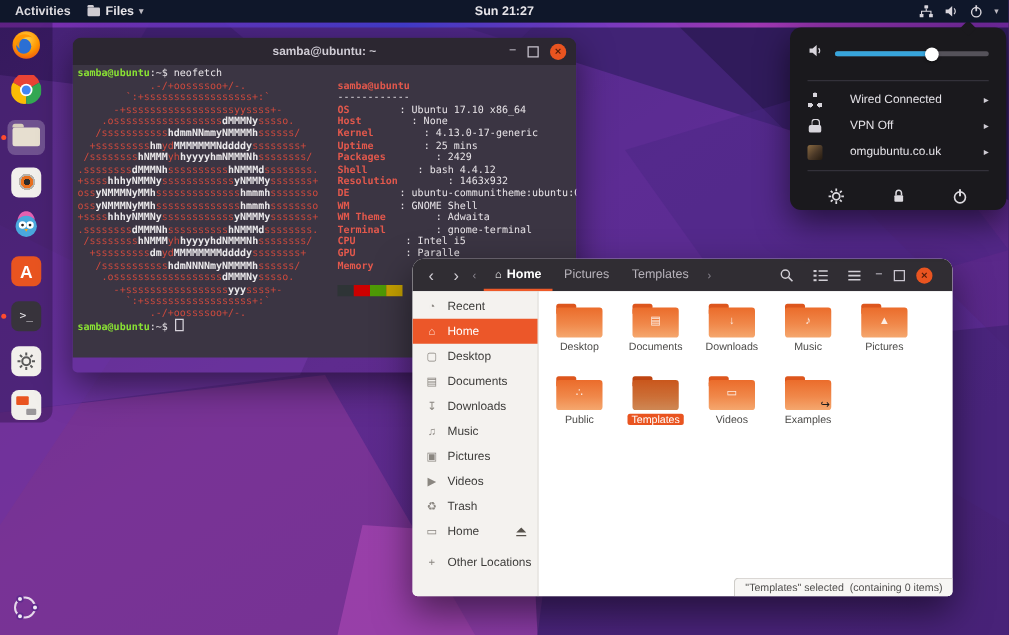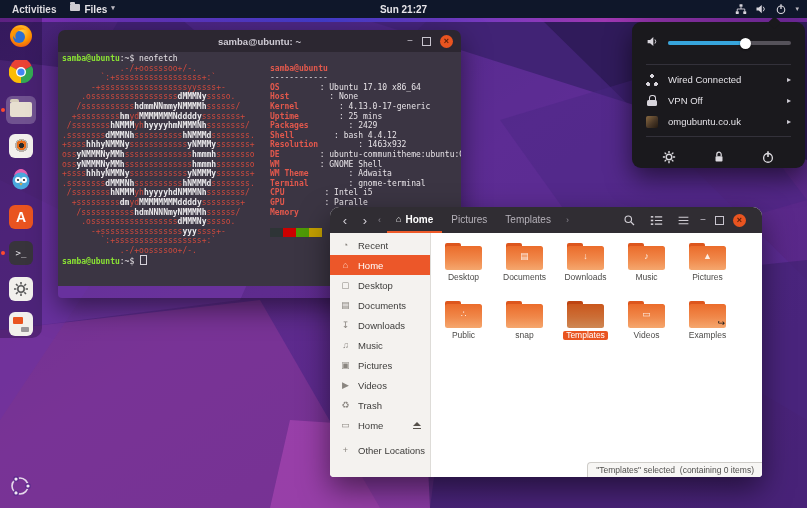--- a/index.html
+++ b/index.html
@@ -5,21 +5,21 @@
   html,body{margin:0;padding:0;width:807px;height:508px;overflow:hidden;
     font-family:"Liberation Sans",sans-serif;background:#3a1f63;}
   .desktop{position:relative;width:807px;height:508px;overflow:hidden;}
   .wallpaper{position:absolute;inset:0;z-index:0;}
 
   
   .topbar{position:absolute;left:0;top:0;width:807px;height:18px;background:#0f172a;
     z-index:70;display:flex;align-items:center;color:#e6e4e8;font-size:10px;}
   .tb-left{display:flex;align-items:center;gap:14px;padding-left:12px;}
   .tb-act{font-weight:bold;color:#dddbe0;}
-  .tb-appmenu{display:flex;gap:4px;font-weight:bold;}
+  .tb-appmenu{display:flex;align-items:center;gap:4px;font-weight:bold;}
   .mini-folder{width:10px;height:7px;background:#cfccd2;border-radius:1px;position:relative;display:inline-block;}
   .mini-folder::before{content:"";position:absolute;top:-2px;left:0;width:5px;height:2px;background:#cfccd2;border-radius:1px 1px 0 0;}
   .tb-caret{font-size:7px;color:#bdbac2;}
   .tb-clock{position:absolute;left:0;right:0;text-align:center;font-weight:bold;color:#e8e6ea;pointer-events:none;}
   .tb-right{margin-left:auto;display:flex;align-items:center;gap:8px;padding-right:8px;z-index:2;}
   .tb-right svg{display:block;}
 
   
   .dock{position:absolute;left:0;top:18px;width:42px;height:314px;z-index:5;
     background:rgba(16,8,36,.30);border-radius:0 0 10px 0;
@@ -106,21 +106,21 @@
 
   
   .sysmenu{position:absolute;left:632px;top:22px;width:173px;height:146px;z-index:60;background:#1a191d;
     border-radius:9px;box-shadow:0 10px 26px rgba(0,0,0,.55);color:#e4e2e7;}
   .sysmenu::before{content:"";position:absolute;top:-4px;right:26px;width:9px;height:9px;background:#1a191d;transform:rotate(45deg);}
   .sm-vol{display:flex;align-items:center;gap:9px;padding:12px 14px 8px 14px;}
   .sm-track{position:relative;flex:1;height:4px;background:#55525a;border-radius:2px;}
   .sm-fill{position:absolute;left:0;top:0;bottom:0;background:#37a5dc;border-radius:2px;}
   .sm-knob{position:absolute;top:-3.5px;width:11px;height:11px;border-radius:50%;background:#fff;box-shadow:0 1px 2px rgba(0,0,0,.5);margin-left:-5px;}
   .sm-hr{height:1px;background:#33313a;margin:4px 14px;}
-  .sm-row{display:flex;align-items:center;gap:10px;padding:4px 14px;height:13px;font-size:9.5px;}
+  .sm-row{display:flex;align-items:center;gap:22px;padding:4px 14px;height:13px;font-size:9.5px;}
   .sm-ico{width:12px;height:12px;position:relative;flex:none;}
   .sm-label{flex:1;}
   .sm-arrow{font-size:8px;color:#cfccd4;}
   .network-icon{background:
      radial-gradient(circle 2px at 50% 16%,#d8d5dc 97%,transparent),
      radial-gradient(circle 2px at 18% 84%,#d8d5dc 97%,transparent),
      radial-gradient(circle 2px at 82% 84%,#d8d5dc 97%,transparent);}
   .vpn-lock-icon::before{content:"";position:absolute;left:2.5px;top:0;width:5px;height:5px;border:1.3px solid #d8d5dc;border-bottom:0;border-radius:3px 3px 0 0;}
   .vpn-lock-icon::after{content:"";position:absolute;left:1px;top:5px;width:10px;height:6px;background:#d8d5dc;border-radius:1.5px;}
   .avatar{background:linear-gradient(135deg,#8a6a42 0%,#4a3827 55%,#241a10 100%);border-radius:2px;}
@@ -413,24 +413,20 @@
                 <span class="emblem">▲</span>
               </div>
               <div class="f-label">Pictures</div>
             </div>
             <div class="folder">
               <div class="f-icon">
                 <span class="emblem">∴</span>
               </div>
               <div class="f-label">Public</div>
             </div>
-            <div class="folder">
-              <div class="f-icon"></div>
-              <div class="f-label">snap</div>
-            </div>
             <div class="folder selected">
               <div class="f-icon"></div>
               <div class="f-label sel">Templates</div>
             </div>
             <div class="folder">
               <div class="f-icon">
                 <span class="emblem">▭</span>
               </div>
               <div class="f-label">Videos</div>
             </div>

